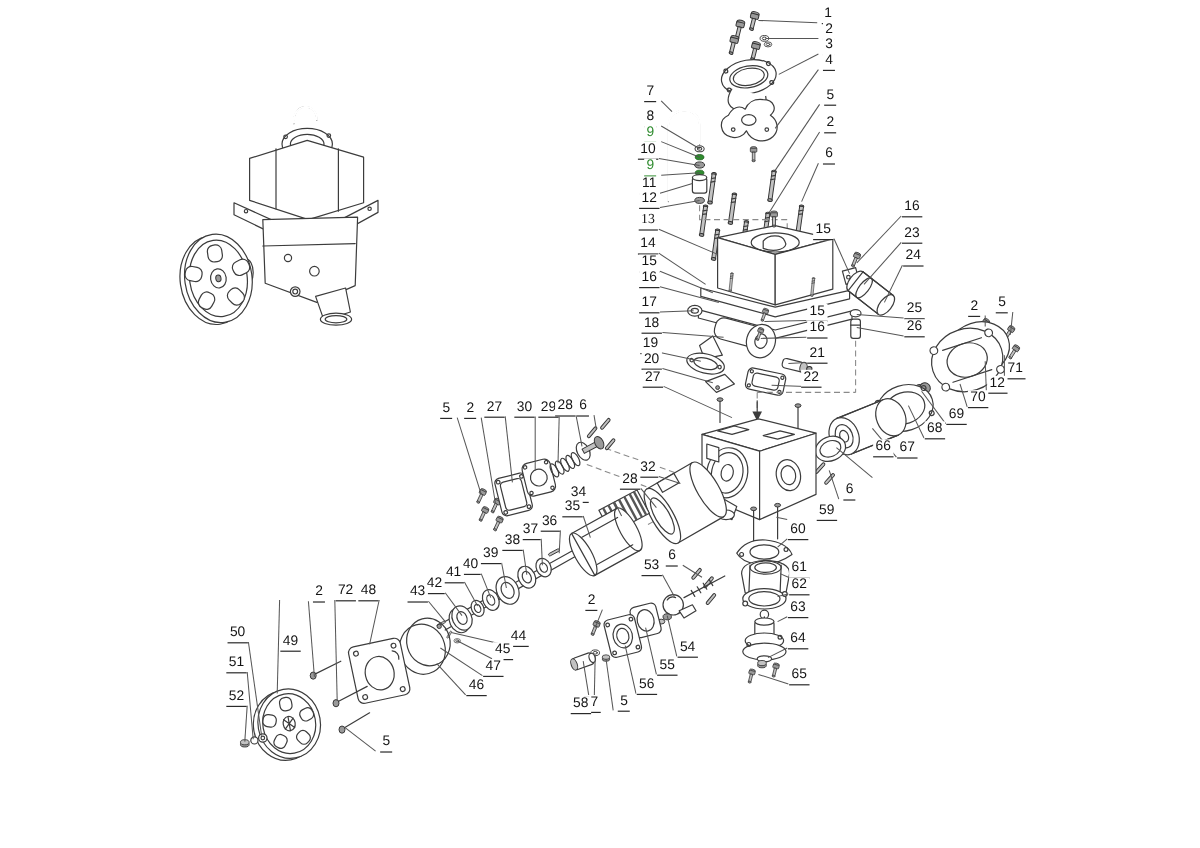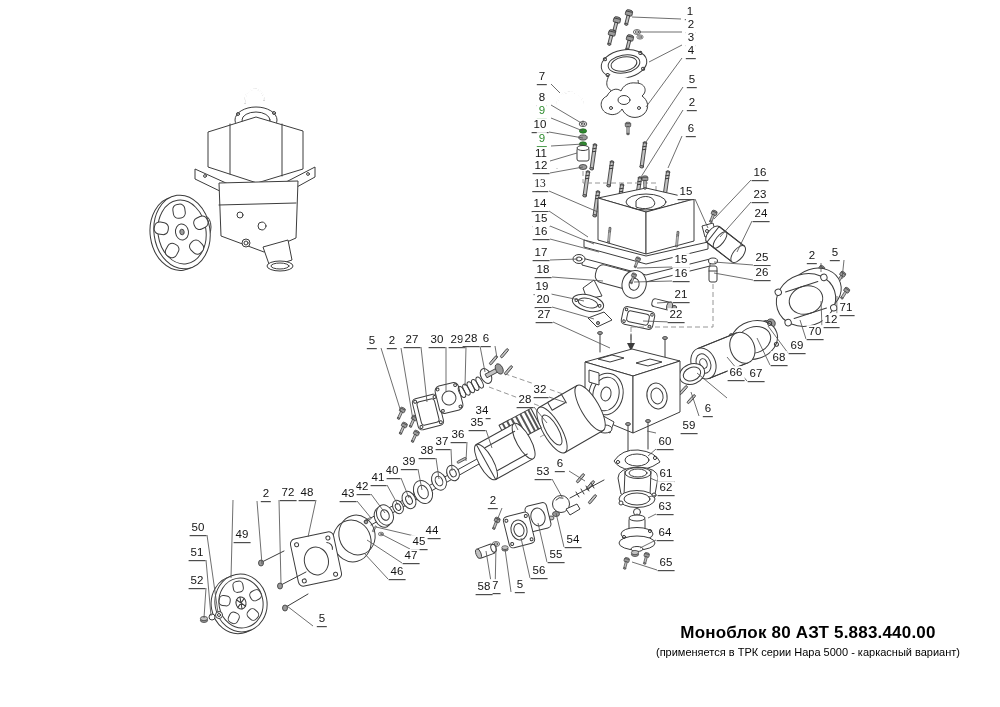--- a/index.html
+++ b/index.html
@@ -691,18 +691,14 @@
       <div class="callout" style="left: 560px; top: 466px;">6</div>
       <div class="callout" style="left: 493px; top: 503px;">2</div>
       <div class="callout" style="left: 573px; top: 542px;">54</div>
       <div class="callout" style="left: 556px; top: 557px;">55</div>
       <div class="callout" style="left: 539px; top: 573px;">56</div>
       <div class="callout" style="left: 492px; top: 588px; text-align: center;">57</div>
       <div class="callout" style="left: 484px; top: 589px;">58</div>
       <div class="callout" style="left: 520px; top: 587px;">5</div>
     </div>
 
-  <div class="title-block">
-    <div class="title-main">Моноблок 80  АЗТ 5.883.440.00</div>
-    <div class="title-sub">(применяется  в ТРК серии Нара 5000 - каркасный вариант)</div>
-  </div>
 
 </div>
 
 </body></html>

